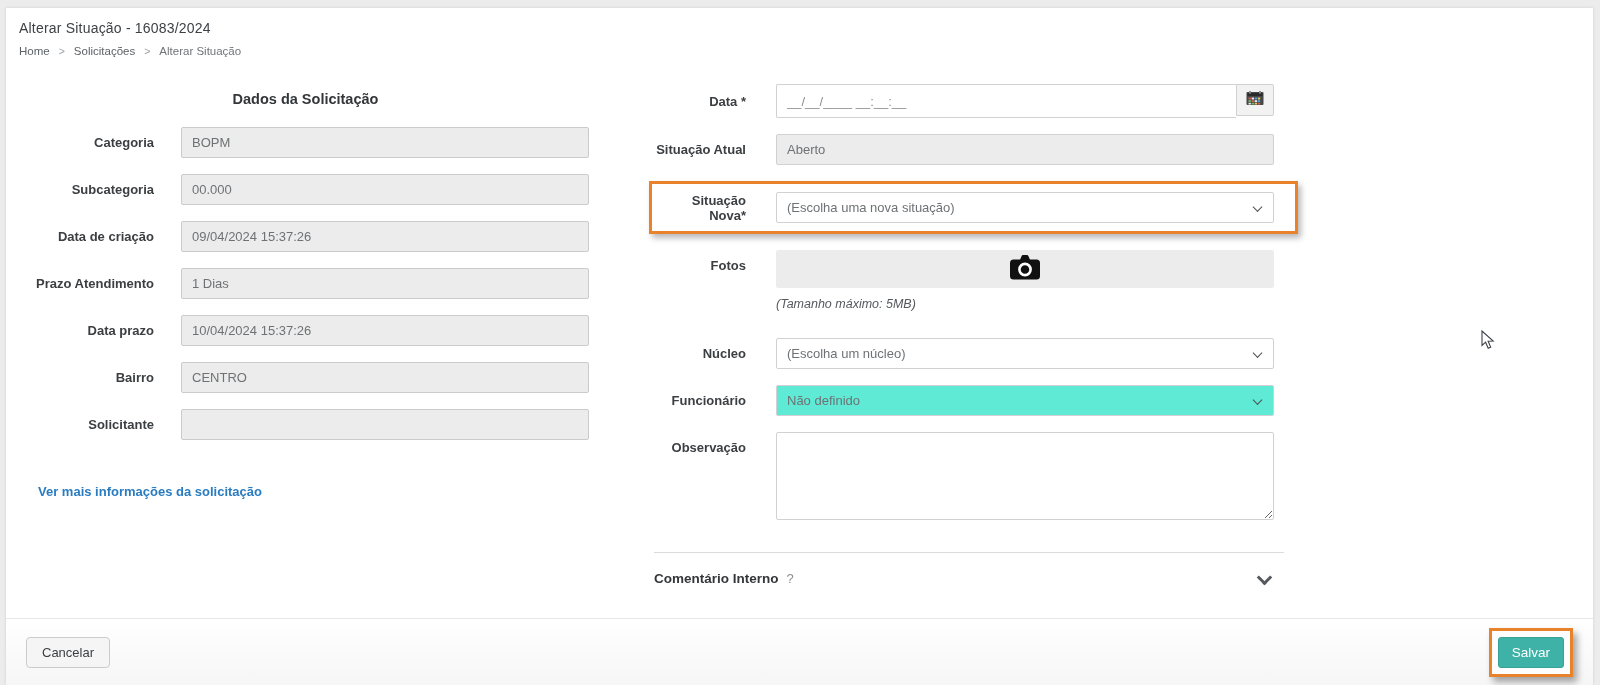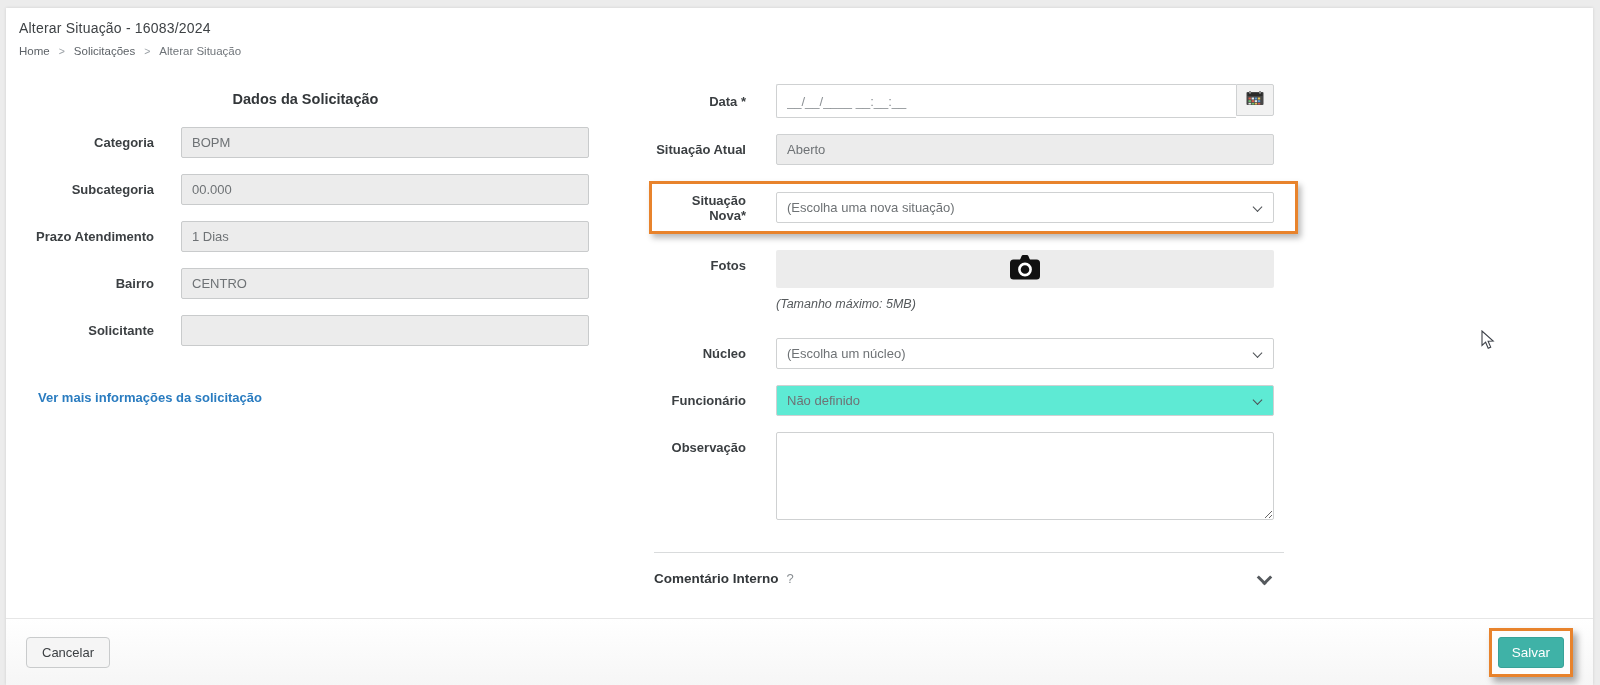--- a/index.html
+++ b/index.html
@@ -140,22 +140,30 @@
 
       <div class="frow">
         <span class="flabel">Categoria</span>
         <div class="ro-input">BOPM</div>
       </div>
       <div class="frow">
         <span class="flabel">Subcategoria</span>
         <div class="ro-input">00.000</div>
       </div>
       <div class="frow">
+        <span class="flabel">Data de criação</span>
+        <div class="ro-input">09/04/2024 15:37:26</div>
+      </div>
+      <div class="frow">
         <span class="flabel">Prazo Atendimento</span>
         <div class="ro-input">1 Dias</div>
+      </div>
+      <div class="frow">
+        <span class="flabel">Data prazo</span>
+        <div class="ro-input">10/04/2024 15:37:26</div>
       </div>
       <div class="frow">
         <span class="flabel">Bairro</span>
         <div class="ro-input">CENTRO</div>
       </div>
       <div class="frow">
         <span class="flabel">Solicitante</span>
         <div class="ro-input"></div>
       </div>
 

